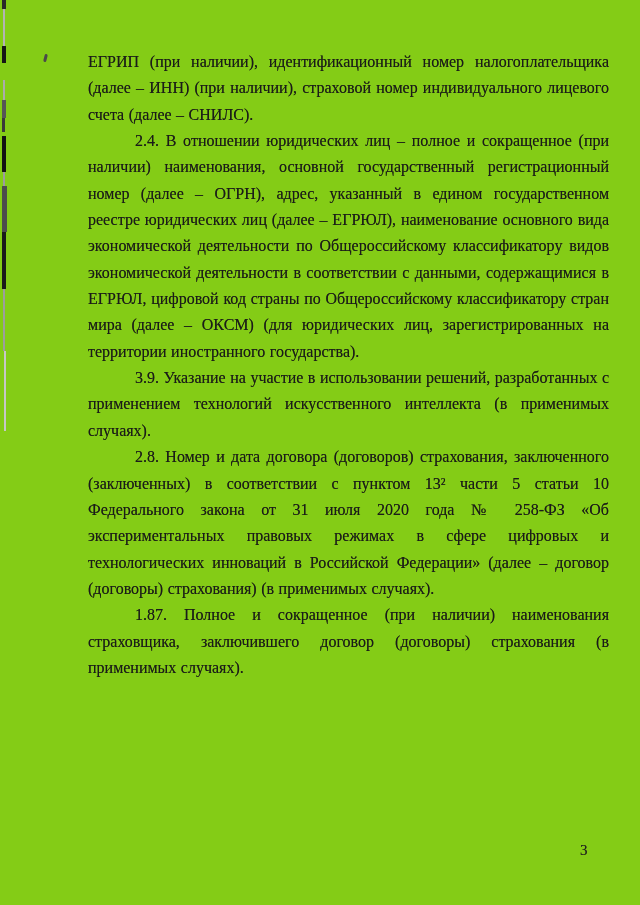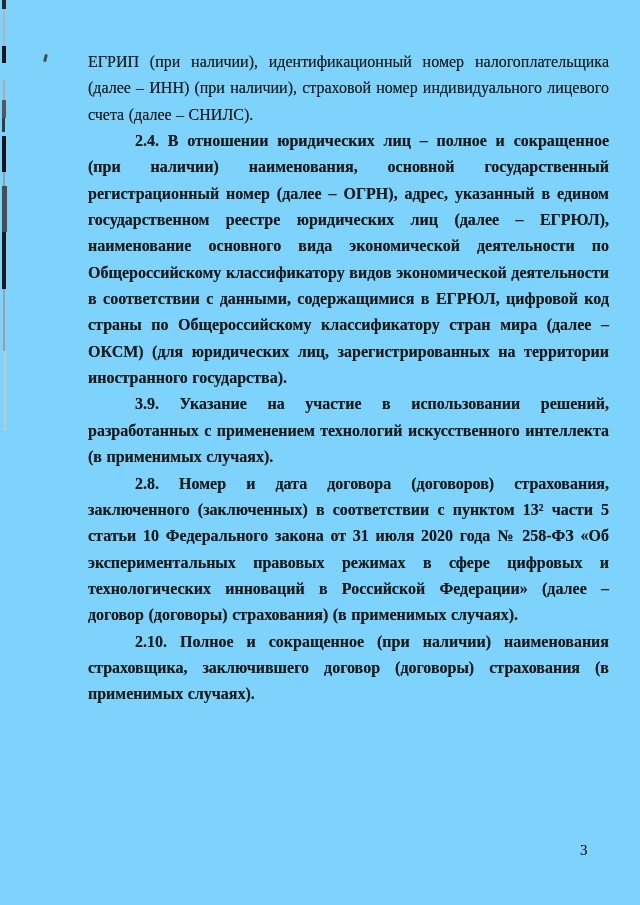--- a/index.html
+++ b/index.html
@@ -8,41 +8,40 @@
     width: 640px;
     height: 905px;
     position: relative;
     overflow: hidden;
     background: #ffffff;
     font-family: "Liberation Serif", serif;
   }
   .page {
     position: absolute;
     inset: 0;
-    background: #7dd3fc;
+    background: #84cc16;
   }
   .text-block {
     position: absolute;
     left: 88px;
     top: 49px;
     width: 521px;
     color: #1b1b1b;
     font-size: 16px;
     line-height: 26.35px;
     text-align: justify;
     text-shadow: 0 0 0.3px rgba(0,0,0,0.55);
     word-spacing: 0.5px;
   }
   .text-block p {
     margin: 0;
     padding: 0;
   }
   .text-block p.indent {
     text-indent: 47px;
-    font-weight: bold;
   }
   .page-number {
     position: absolute;
     left: 580px;
     top: 842px;
     font-size: 15px;
     color: #222222;
     text-shadow: 0 0 0.3px rgba(0,0,0,0.5);
   }
   
@@ -86,18 +85,18 @@
   <div class="artifact seg10"></div>
   <div class="artifact seg11"></div>
   <div class="artifact seg12"></div>
   <div class="artifact speck"></div>
 
   <div class="text-block">
     <p>ЕГРИП (при наличии), идентификационный номер налогоплательщика (далее – ИНН) (при наличии), страховой номер индивидуального лицевого счета (далее – СНИЛС).</p>
     <p class="indent">2.4. В отношении юридических лиц – полное и сокращенное (при наличии) наименования, основной государственный регистрационный номер (далее – ОГРН), адрес, указанный в едином государственном реестре юридических лиц (далее – ЕГРЮЛ), наименование основного вида экономической деятельности по Общероссийскому классификатору видов экономической деятельности в соответствии с данными, содержащимися в ЕГРЮЛ, цифровой код страны по Общероссийскому классификатору стран мира (далее – ОКСМ) (для юридических лиц, зарегистрированных на территории иностранного государства).</p>
     <p class="indent">3.9. Указание на участие в использовании решений, разработанных с применением технологий искусственного интеллекта (в применимых случаях).</p>
     <p class="indent">2.8. Номер и дата договора (договоров) страхования, заключенного (заключенных) в соответствии с пунктом 13² части 5 статьи 10 Федерального закона от 31 июля 2020 года № 258-ФЗ «Об экспериментальных правовых режимах в сфере цифровых и технологических инноваций в Российской Федерации» (далее – договор (договоры) страхования) (в применимых случаях).</p>
-    <p class="indent">2.10. Полное и сокращенное (при наличии) наименования страховщика, заключившего договор (договоры) страхования (в применимых случаях).</p>
+    <p class="indent">1.87. Полное и сокращенное (при наличии) наименования страховщика, заключившего договор (договоры) страхования (в применимых случаях).</p>
   </div>
 
   <div class="page-number">3</div>
 
 </div>
 
 </body></html>

